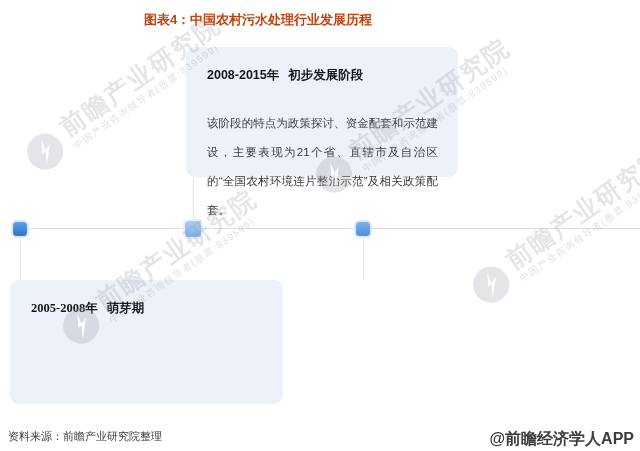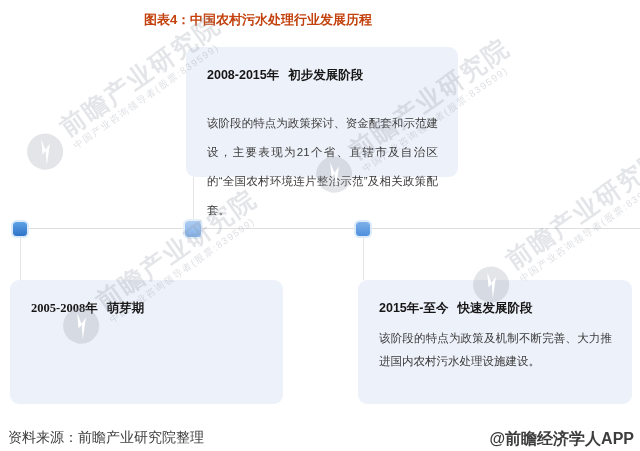--- a/index.html
+++ b/index.html
@@ -96,21 +96,21 @@
     font-size:9.5px;letter-spacing:1.5px;margin-top:2px;
     color:rgba(148,155,168,0.32);
   }
   .wm-1{left:25px;top:131px;}
   .wm-2{left:61px;top:305px;}
   .wm-3{left:314px;top:154px;}
   .wm-4{left:471px;top:264px;}
   
   .footer-source{
     position:absolute;left:8px;top:429px;
-    font-size:14px;color:#3d3d3d;font-weight:500;
+    font-size:11px;color:#3d3d3d;font-weight:500;
   }
   .footer-credit{
     position:absolute;right:6px;top:429px;
     font-size:16px;color:#3d3d3d;font-weight:600;
   }
 </style>
 </head>
 <body>
 
 <div class="canvas">
@@ -131,26 +131,20 @@
     </div>
     <div class="stage-desc">该阶段的特点为政策探讨、资金配套和示范建设，主要表现为21个省、直辖市及自治区的“全国农村环境连片整治示范”及相关政策配套。</div>
   </div>
 
   <div class="stage-card card-bottom-left">
     <div class="stage-heading">
       <span class="stage-period">2005-2008年</span><span class="stage-name">萌芽期</span>
     </div>
   </div>
 
-  <div class="stage-card card-bottom-right">
-    <div class="stage-heading">
-      <span class="stage-period">2015年-至今</span><span class="stage-name">快速发展阶段</span>
-    </div>
-    <div class="stage-desc">该阶段的特点为政策及机制不断完善、大力推进国内农村污水处理设施建设。</div>
-  </div>
 
   <div class="watermark wm-1">
     <svg class="wm-circle" viewBox="0 0 40 40" aria-hidden="true">
       <circle cx="20" cy="20" r="19" fill="currentColor"></circle>
       <path d="M24 7 L16 21 L21 19.5 L13 33 L29 16 L21.5 18.5 Z" fill="#ffffff"></path>
     </svg>
     <div class="wm-texts">
       <div class="wm-brand">前瞻产业研究院</div>
       <div class="wm-tagline">中国产业咨询领导者(股票:839599)</div>
     </div>

